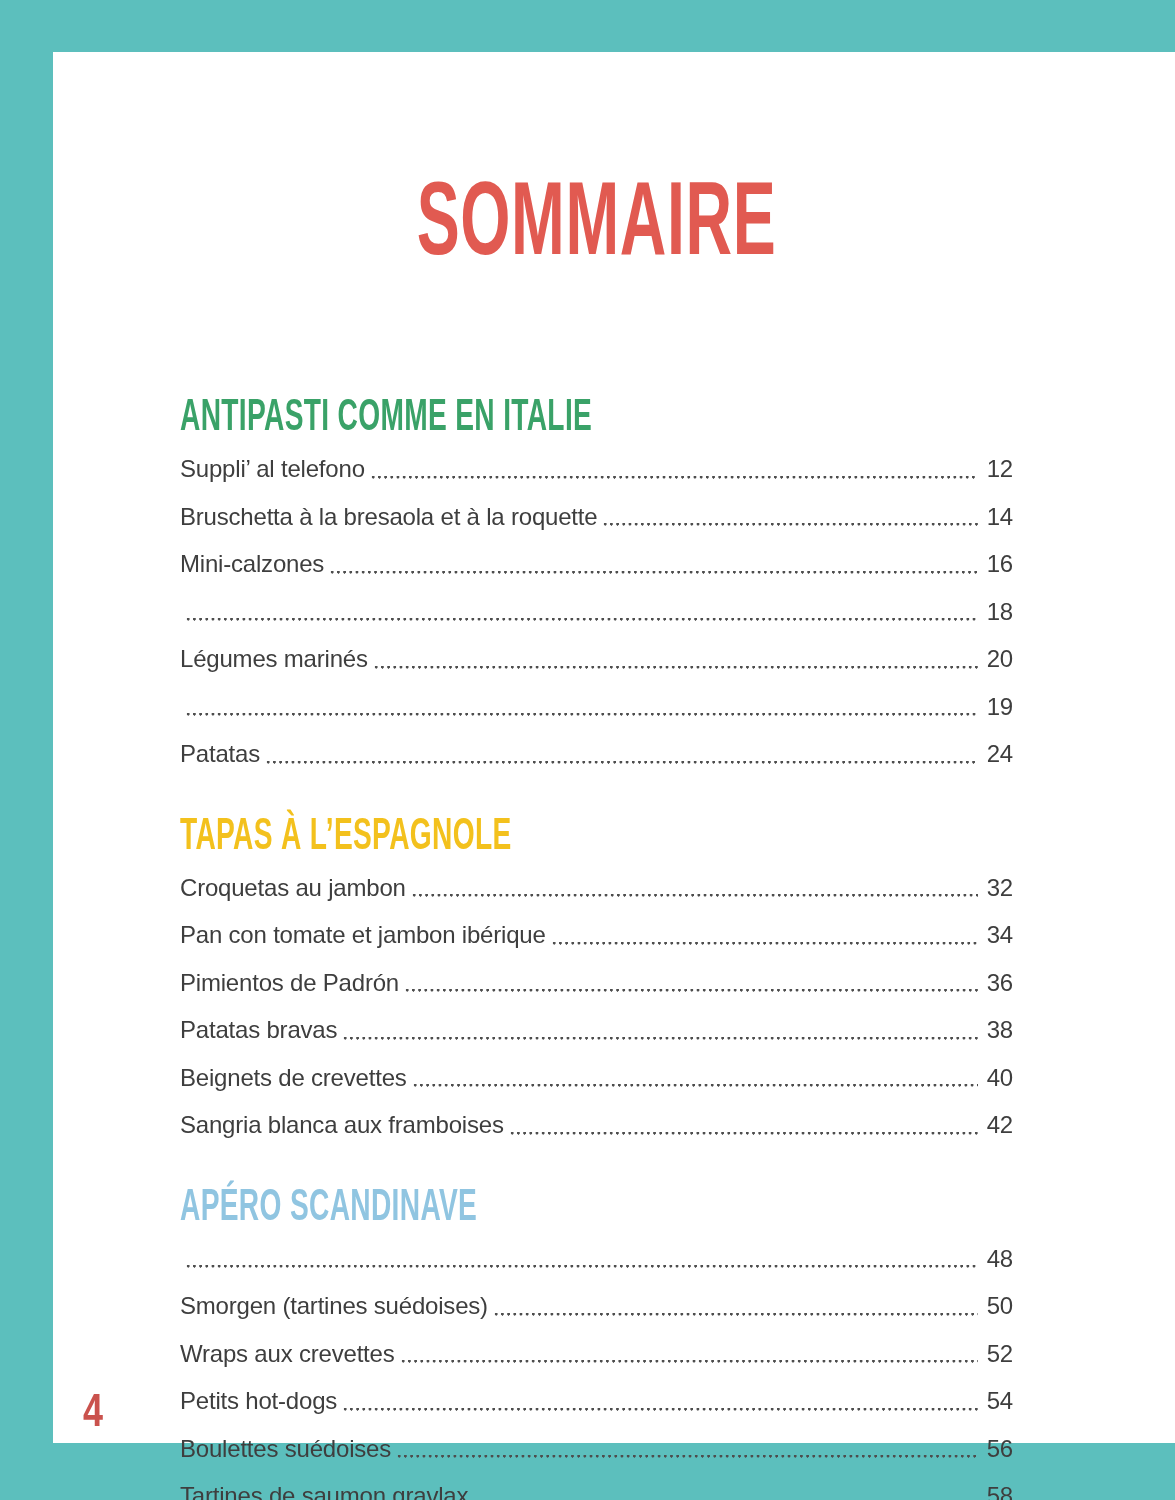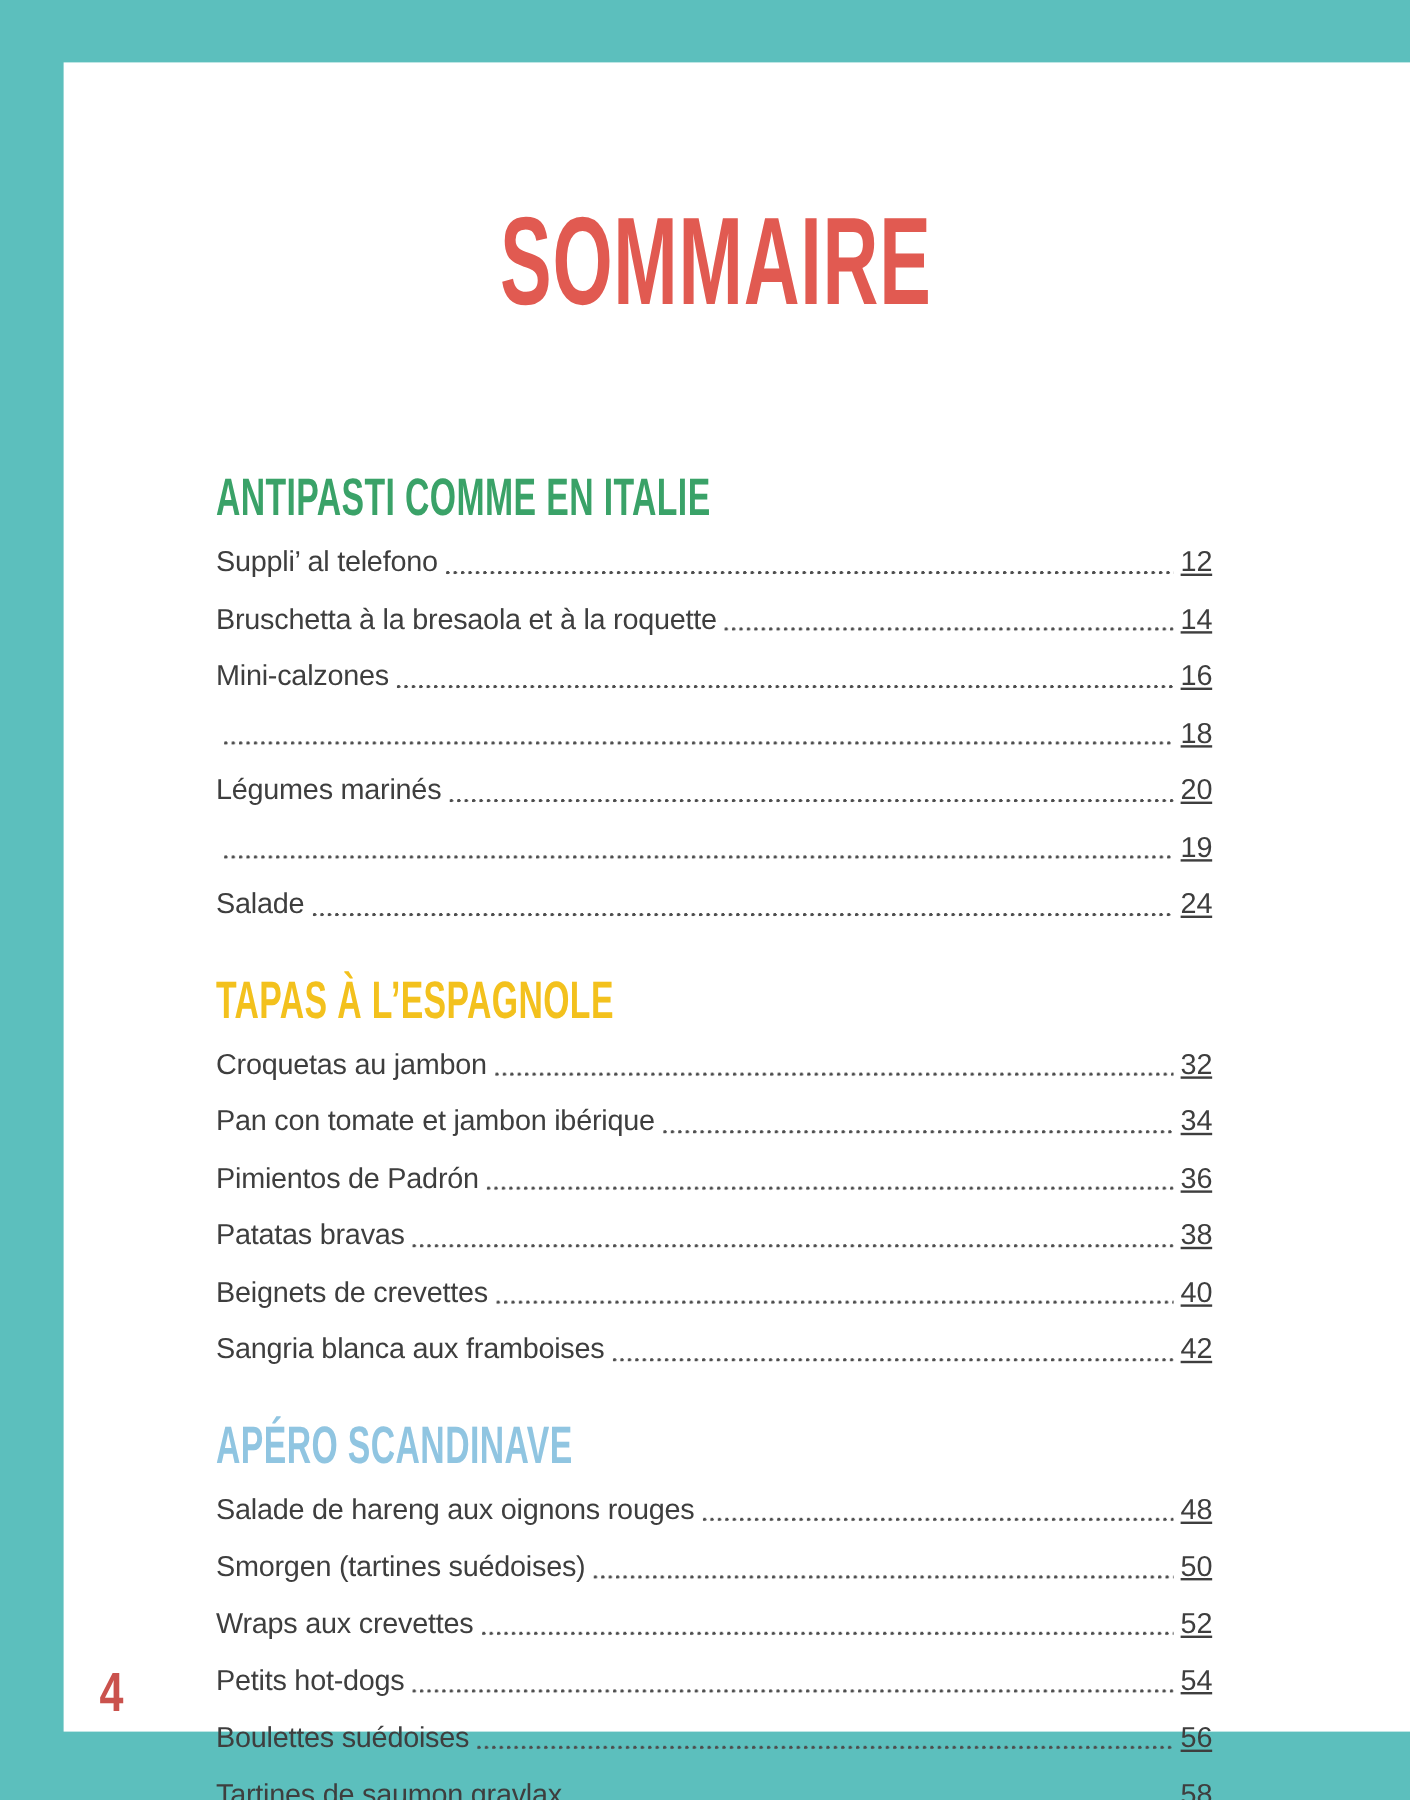--- a/index.html
+++ b/index.html
@@ -61,22 +61,21 @@
     flex:1;
     align-self:flex-end;
     height:5px;
     margin:0 3px 8px 6px;
     background-image:radial-gradient(circle at 2.2px 2.2px, #4d4d4d 1.25px, transparent 1.6px);
     background-size:6.2px 5px;
     background-repeat:repeat-x;
   }
   .pnum {
     min-width:32px;
-    text-align:center;
-    text-decoration:underline;
+    text-align:right;
   }
   .folio {
     position:absolute;
     left:30px;
     bottom:10px;
     font-size:46px;
     line-height:1;
     font-weight:bold;
     color:#ca524d;
     transform:scaleX(0.78);
@@ -115,21 +114,21 @@
       <div class="row">
         <span class="label">Légumes marinés</span>
         <span class="leader"></span>
         <span class="pnum">20</span>
       </div>
       <div class="row">
         <span class="leader"></span>
         <span class="pnum">19</span>
       </div>
       <div class="row">
-        <span class="label">Salade</span>
+        <span class="label">Patatas</span>
         <span class="leader"></span>
         <span class="pnum">24</span>
       </div>
     </div>
 
     <div class="section c-yellow">
       <h2 class="section-heading">TAPAS À L’ESPAGNOLE</h2>
       <div class="row">
         <span class="label">Croquetas au jambon</span>
         <span class="leader"></span>
@@ -158,21 +157,20 @@
       <div class="row">
         <span class="label">Sangria blanca aux framboises</span>
         <span class="leader"></span>
         <span class="pnum">42</span>
       </div>
     </div>
 
     <div class="section c-blue">
       <h2 class="section-heading">APÉRO SCANDINAVE</h2>
       <div class="row">
-        <span class="label">Salade de hareng aux oignons rouges</span>
         <span class="leader"></span>
         <span class="pnum">48</span>
       </div>
       <div class="row">
         <span class="label">Smorgen (tartines suédoises)</span>
         <span class="leader"></span>
         <span class="pnum">50</span>
       </div>
       <div class="row">
         <span class="label">Wraps aux crevettes</span>

